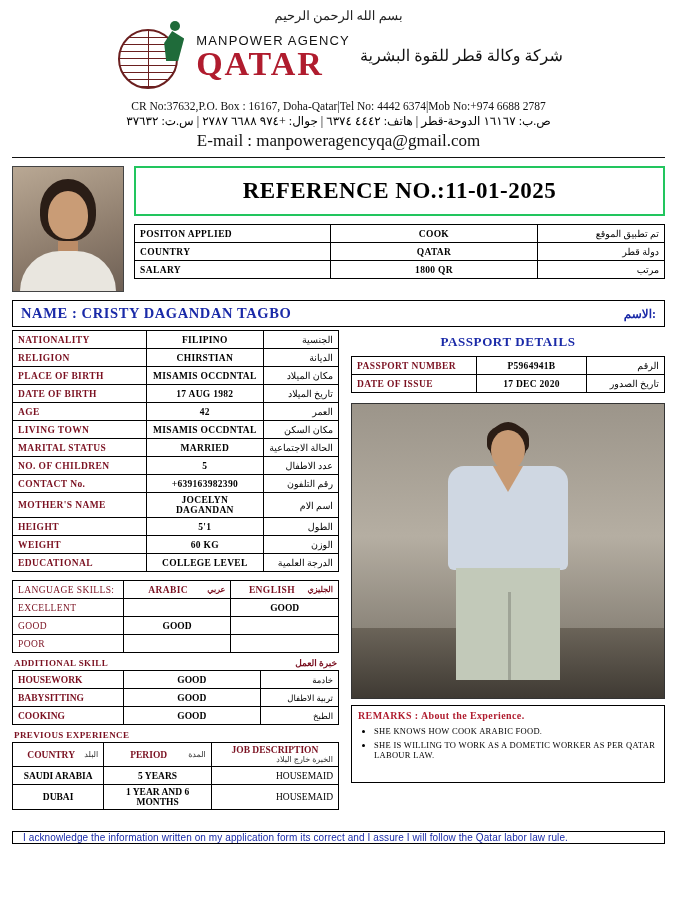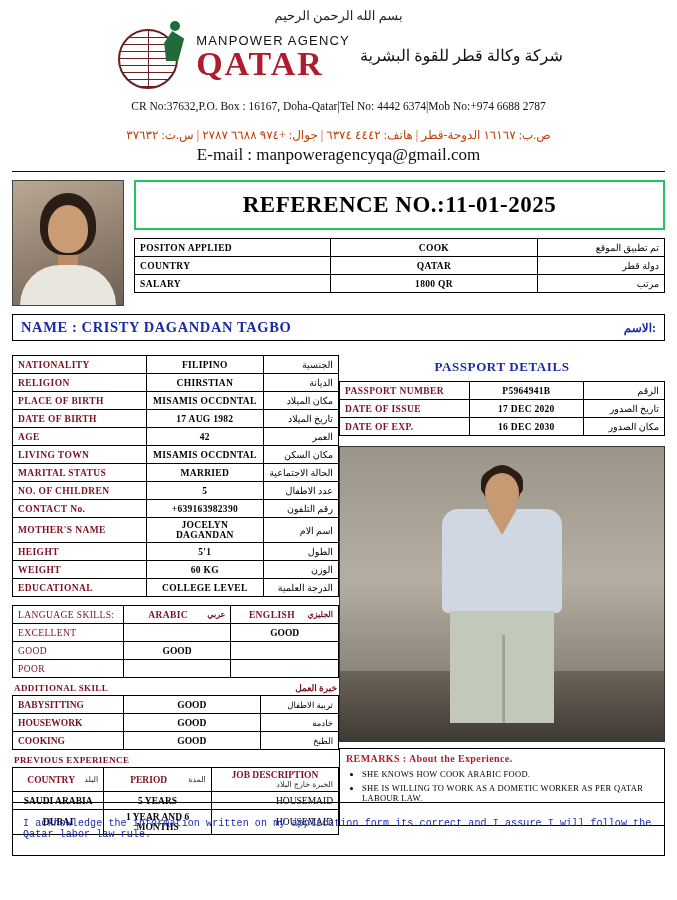--- a/index.html
+++ b/index.html
@@ -100,22 +100,22 @@
     margin-bottom: -6px;
   }
   .contact-line {
     font-size: 11.5px;
     color: #111;
     margin-top: 4px;
     font-family: "Liberation Serif", serif;
   }
   .contact-ar {
     font-size: 12px;
-    color: #c2410c;
-    margin-top: 16px;
+    color: #000000;
+    margin-top: 2px;
   }
   .email-line {
     font-size: 17px;
     color: #111;
     margin-top: 2px;
   }
   .hr {
     border: 0;
     border-top: 1.5px solid #111;
     margin: 6px 0 8px 0;
@@ -217,22 +217,22 @@
   }
   .name-bar .nm-ar {
     font-size: 12px;
     font-weight: bold;
     color: #1a2aa8;
   }
 
   
   .cols {
     display: flex;
-    gap: 0;
-    margin-top: 14px;
+    gap: 12px;
+    margin-top: 3px;
     align-items: flex-start;
   }
   .col-left { width: 327px; flex: 0 0 auto; }
   .col-right { flex: 1 1 auto; }
 
   .bio-tbl td { height: 19px; }
   .bio-tbl .lbl { width: 41%; color: #7a1020; }
   .bio-tbl .val { width: 36%; }
   .bio-tbl .ar { width: 23%; }
 
@@ -356,25 +356,25 @@
   }
   .exp-tbl th span.a { float: right; font-size: 8px; font-weight: normal; color:#333; }
   .exp-tbl .c1 { width: 28%; text-align: center; font-weight: bold; }
   .exp-tbl .c2 { width: 33%; text-align: center; font-weight: bold; }
   .exp-tbl .c3 { width: 39%; text-align: right; font-weight: normal; }
 
   
   .footer {
     position: absolute;
     left: 12px; right: 12px;
-    bottom: 44px;
+    bottom: 56px;
     border: 1px solid #000;
-    padding: 15px 10px;
+    padding: 0 10px;
     font-size: 10px;
-    font-family: Liberation Mono, monospace;
+    font-family: Liberation Sans, sans-serif;
     color: #1a2aa8;
     letter-spacing: .1px;
   }
 </style>
 </head>
 <body>
 
 <div class="page">
 
   <div class="header">
@@ -542,28 +542,28 @@
           </table>
       </div>
 
       <div class="mini-head">
         <span>ADDITIONAL SKILL</span>
         <span>خبرة العمل</span>
       </div>
       <table class="tbl skill-tbl">
         <tbody>
             <tr>
+          <td class="c1">HOUSEWORK</td>
+          <td class="c2">GOOD</td>
+          <td class="c3">خادمة</td>
+        </tr>
+        <tr>
           <td class="c1">BABYSITTING</td>
           <td class="c2">GOOD</td>
           <td class="c3">تربية الاطفال</td>
-        </tr>
-        <tr>
-          <td class="c1">HOUSEWORK</td>
-          <td class="c2">GOOD</td>
-          <td class="c3">خادمة</td>
         </tr>
         <tr>
           <td class="c1">COOKING</td>
           <td class="c2">GOOD</td>
           <td class="c3">الطبخ</td>
         </tr>
       </tbody>
         </table>
 
       <div class="mini-head">
@@ -606,25 +606,20 @@
             <tr>
           <td class="lbl">PASSPORT NUMBER</td>
           <td class="val">P5964941B</td>
           <td class="ar">الرقم</td>
         </tr>
         <tr>
           <td class="lbl">DATE OF ISSUE</td>
           <td class="val">17 DEC 2020</td>
           <td class="ar">تاريخ الصدور</td>
         </tr>
-        <tr>
-          <td class="lbl">DATE OF EXP.</td>
-          <td class="val">16 DEC 2030</td>
-          <td class="ar">مكان الصدور</td>
-        </tr>
       </tbody>
         </table>
 
       <div class="photo2">
         <div class="wall"></div>
         <div class="floor"></div>
         <div class="person-hair"></div>
         <div class="person-head"></div>
         <div class="top"></div>
         <div class="vneck"></div>

